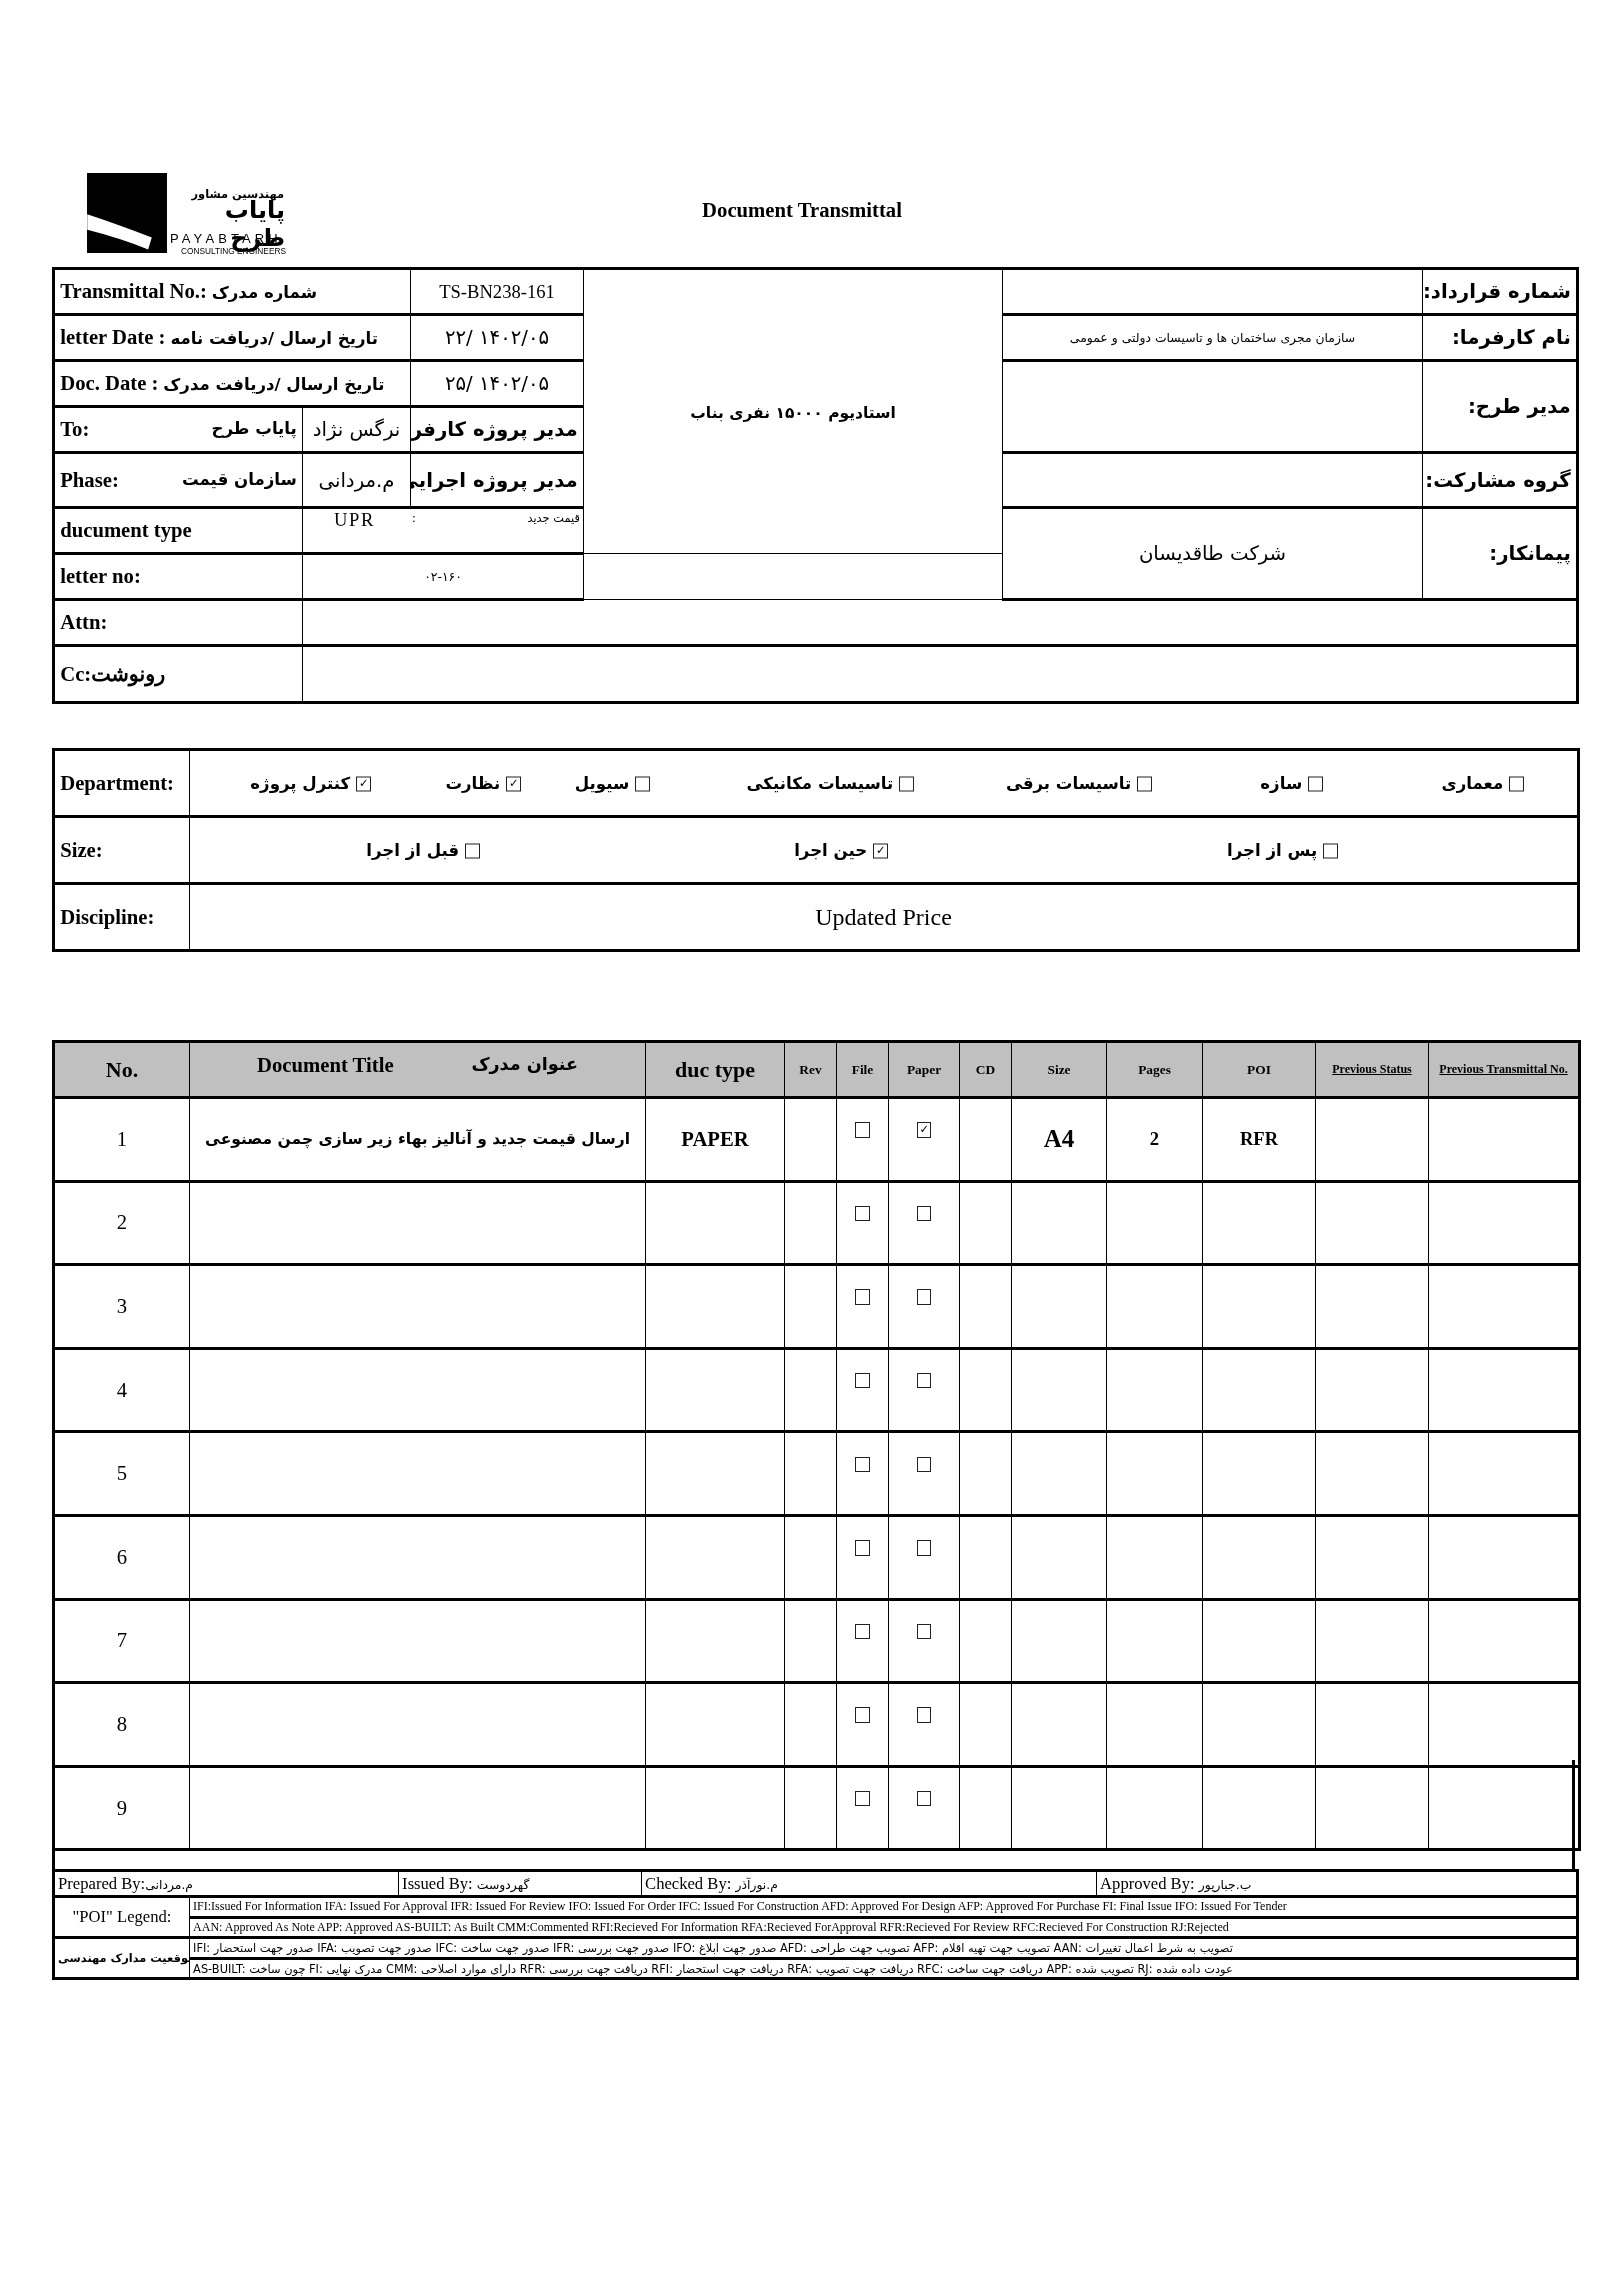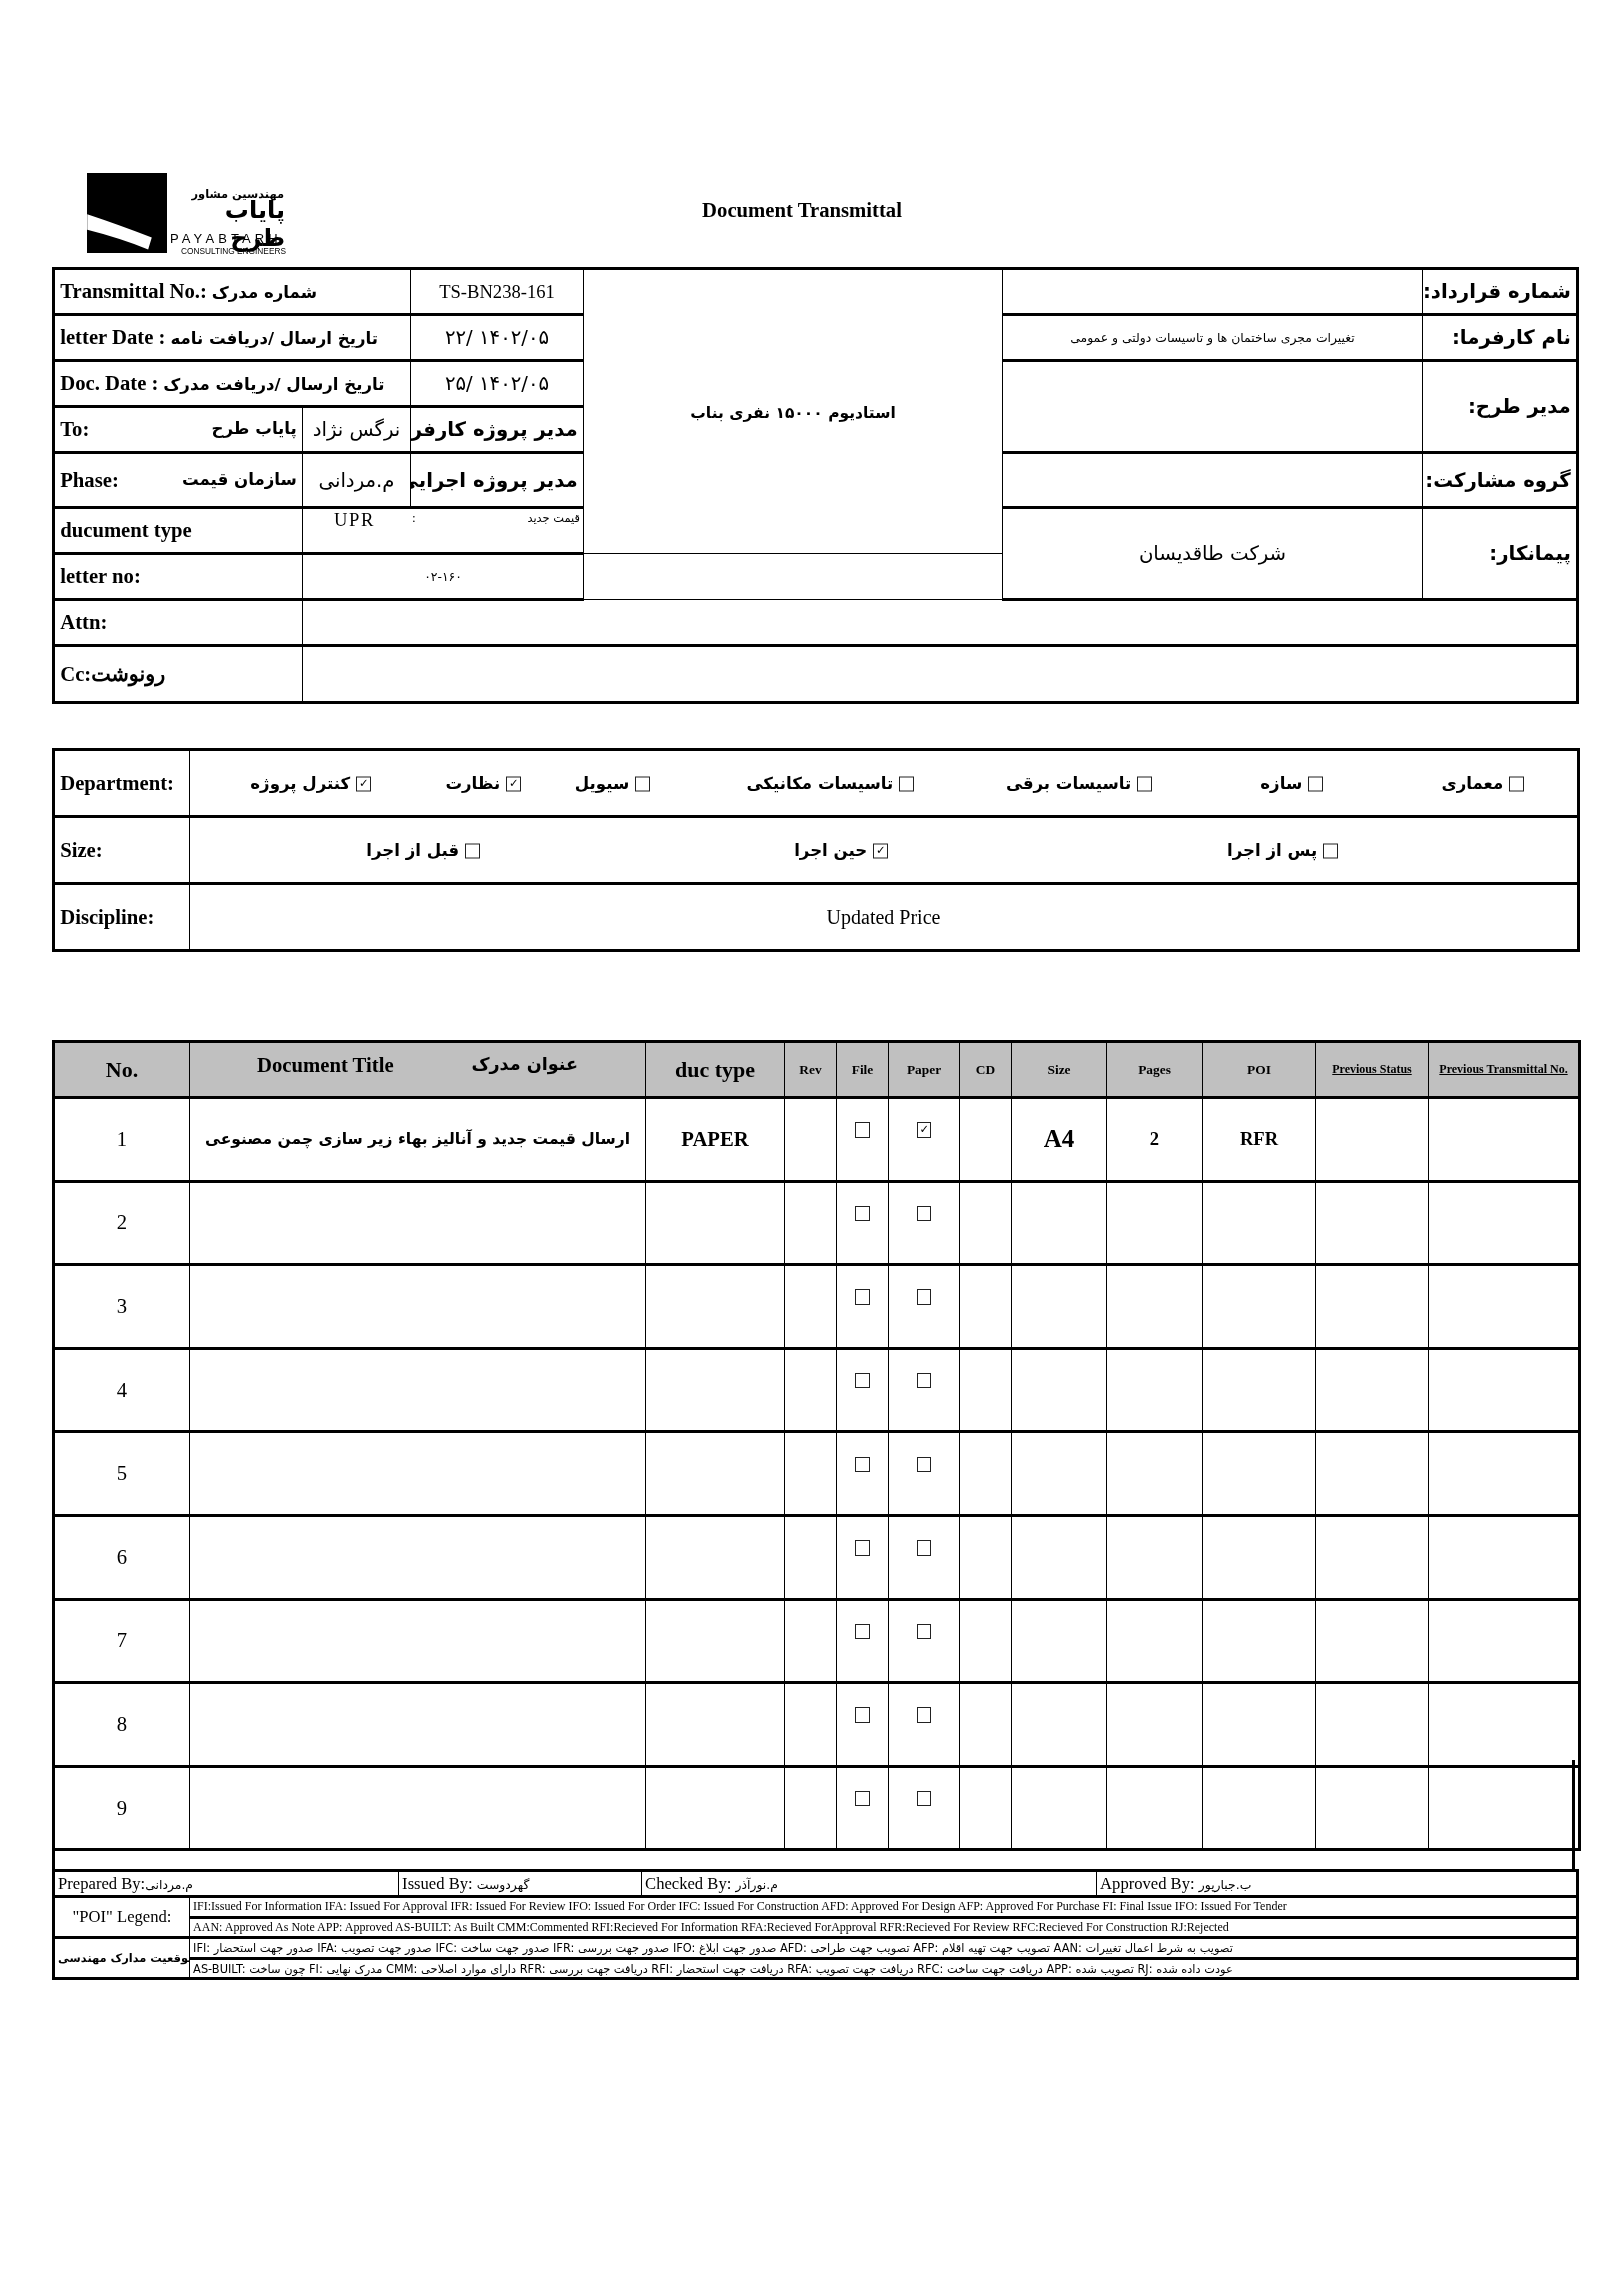--- a/index.html
+++ b/index.html
@@ -87,21 +87,21 @@
     </td>
     <td class="thick-b"></td>
     <td class="r thick-b lbl-fa">شماره قرارداد:</td>
   </tr>
   <tr>
     <td colspan="2" class="thick-b">
       <span class="lbl-en">letter Date  :</span>
       <span class="lbl-fa">تاریخ ارسال /دریافت نامه</span>
     </td>
     <td class="c thick-b val-fa">۱۴۰۲/۰۵ /۲۲</td>
-    <td class="c thick-b val-fa" style="font-size:12.4px">تغییرات مجری ساختمان ها و تاسیسات دولتی و عمومی</td>
+    <td class="c thick-b val-fa" style="font-size:12.4px">سازمان مجری ساختمان ها و تاسیسات دولتی و عمومی</td>
     <td class="r thick-b lbl-fa">نام کارفرما:</td>
   </tr>
   <tr>
     <td colspan="2" class="thick-b">
       <span class="lbl-en">Doc. Date :</span>
       <span class="lbl-fa">تاریخ ارسال /دریافت مدرک</span>
     </td>
     <td class="c thick-b val-fa">۱۴۰۲/۰۵ /۲۵</td>
     <td rowspan="2" class="thick-b"></td>
     <td rowspan="2" class="r thick-b lbl-fa">مدیر طرح:</td>
@@ -175,21 +175,21 @@
   <tr>
     <td class="thick-b"><span class="lbl-en">Size:</span></td>
     <td class="thick-b" style="position:relative">
       <span class="opt" style="right:233px"><span class="chk"></span><span>پس از اجرا</span></span>
       <span class="opt" style="right:683px"><span class="chk on"></span><span>حین اجرا</span></span>
       <span class="opt" style="right:1091px"><span class="chk"></span><span>قبل از اجرا</span></span>
     </td>
   </tr>
   <tr>
     <td><span class="lbl-en">Discipline:</span></td>
-    <td class="c" style="font-size:20px">Updated Price</td>
+    <td class="c" style="font-size:24px">Updated Price</td>
   </tr>
 </tbody>
   </table>
 
 <table class="abs outer" id="items">
   <colgroup>
     <col style="width:136px">
       <col style="width:456px">
       <col style="width:139px">
       <col style="width:52px">

